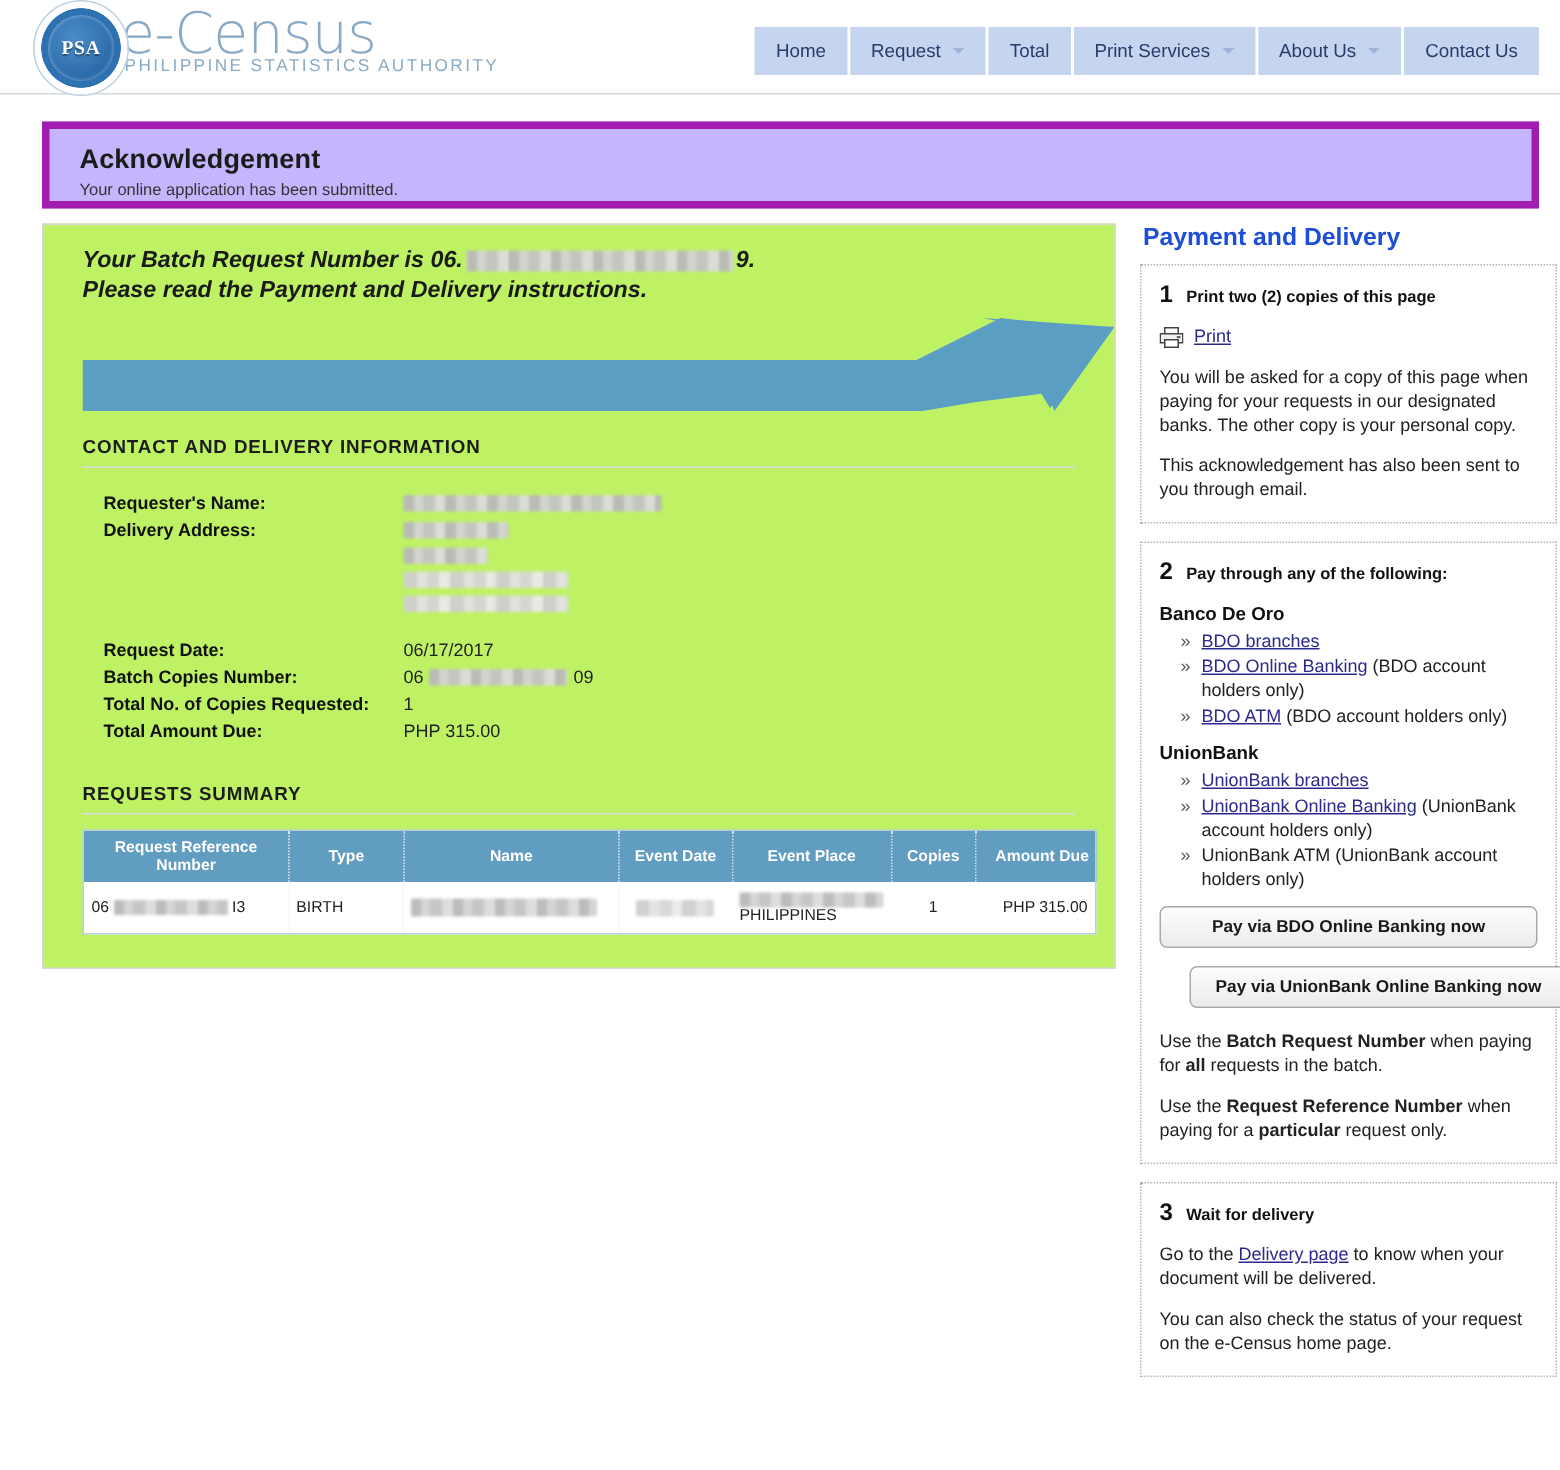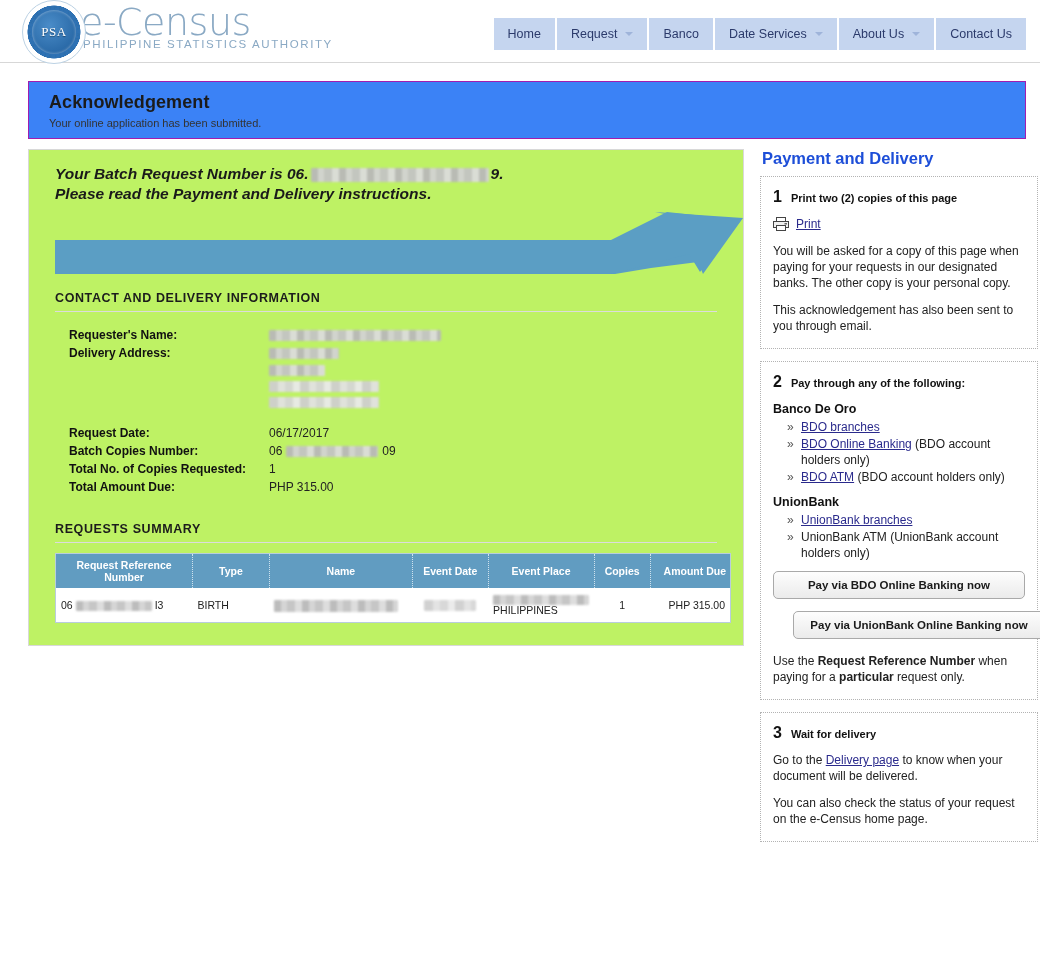--- a/index.html
+++ b/index.html
@@ -48,21 +48,21 @@
     width: 44px; height: 44px;
     border-radius: 50%;
     background: radial-gradient(circle at 40% 35%, #4a8cc8 0%, #2a6aa8 70%, #1d5590 100%);
     box-shadow: inset 0 0 3px rgba(255,255,255,.5);
   }
   .psa-seal .psa-text {
     position: absolute;
     left: 0; top: 0; right: 0; bottom: 0;
     display: flex; align-items: center; justify-content: center;
     color: #ffffff;
-    font-weight: normal;
+    font-weight: bold;
     font-size: 13px;
     letter-spacing: .5px;
     font-family: "Liberation Serif", serif;
     text-shadow: 0 1px 1px rgba(0,0,0,.4);
   }
   .psa-seal .arc-text {
     position: absolute;
     left: 0; top: 0; right:0; bottom: 0;
     font-size: 4.4px;
     color: #2d6ea9;
@@ -120,22 +120,22 @@
     width: 0; height: 0;
     border-left: 4px solid transparent;
     border-right: 4px solid transparent;
     border-top: 4px solid #9fb4da;
     margin-left: -4px;
   }
 
   
   .ack-banner {
     margin: 18px 14px 0 28px;
-    background: #3b82f6;
-    border: 1px solid #a21caf;
+    background: #c4b5fd;
+    border: 5px solid #a21caf;
     height: 58px;
     padding: 10px 0 0 20px;
     box-sizing: border-box;
   }
   .ack-title {
     font-size: 18px;
     font-weight: bold;
     color: #1b1b1b;
     letter-spacing: .1px;
   }
@@ -294,21 +294,21 @@
     font-weight: bold;
     color: #111;
   }
   .step-label {
     font-size: 11px;
     font-weight: bold;
     color: #111;
   }
   .print-row {
     display: flex;
-    align-items: center;
+    align-items: flex-end;
     gap: 7px;
     margin-bottom: 11px;
   }
   a.lnk, .lnk {
     color: #2a2a8c;
     text-decoration: underline;
     cursor: pointer;
   }
   .para { margin: 0 0 11px 0; }
   .para:last-child { margin-bottom: 0; }
@@ -404,24 +404,24 @@
 
   <nav class="main-nav">
     <div class="nav-item">
       <span>Home</span>
     </div>
     <div class="nav-item">
       <span>Request</span>
       <span class="caret"></span>
     </div>
     <div class="nav-item">
-      <span>Banco</span>
+      <span>Total</span>
     </div>
     <div class="nav-item">
-      <span>Date Services</span>
+      <span>Print Services</span>
       <span class="caret"></span>
     </div>
     <div class="nav-item">
       <span>About Us</span>
       <span class="caret"></span>
     </div>
     <div class="nav-item">
       <span>Contact Us</span>
     </div>
   </nav>
@@ -581,27 +581,31 @@
           <span class="lnk">BDO ATM</span><span> (BDO account holders only)</span>
         </li>
       </ul>
 
       <div class="bank-name">UnionBank</div>
       <ul class="bank-list">
         <li>
           <span class="lnk">UnionBank branches</span><span></span>
         </li>
         <li>
+          <span class="lnk">UnionBank Online Banking</span><span> (UnionBank account holders only)</span>
+        </li>
+        <li>
           <span>UnionBank ATM (UnionBank account holders only)</span>
         </li>
       </ul>
 
       <button class="pay-btn">Pay via BDO Online Banking now</button>
       <button class="pay-btn">Pay via UnionBank Online Banking now</button>
 
+      <p class="para"><span>Use the </span><b class="strong">Batch Request Number</b><span> when paying for </span><b class="strong">all</b><span> requests in the batch.</span></p>
 
       <p class="para"><span>Use the </span><b class="strong">Request Reference Number</b><span> when paying for a </span><b class="strong">particular</b><span> request only.</span></p>
     </div>
 
     <div class="pd-box">
       <div class="step-head">
         <span class="step-num">3</span>
         <span class="step-label">Wait for delivery</span>
       </div>
       <p class="para"><span>Go to the </span><span class="lnk">Delivery page</span><span> to know when your document will be delivered.</span></p>

